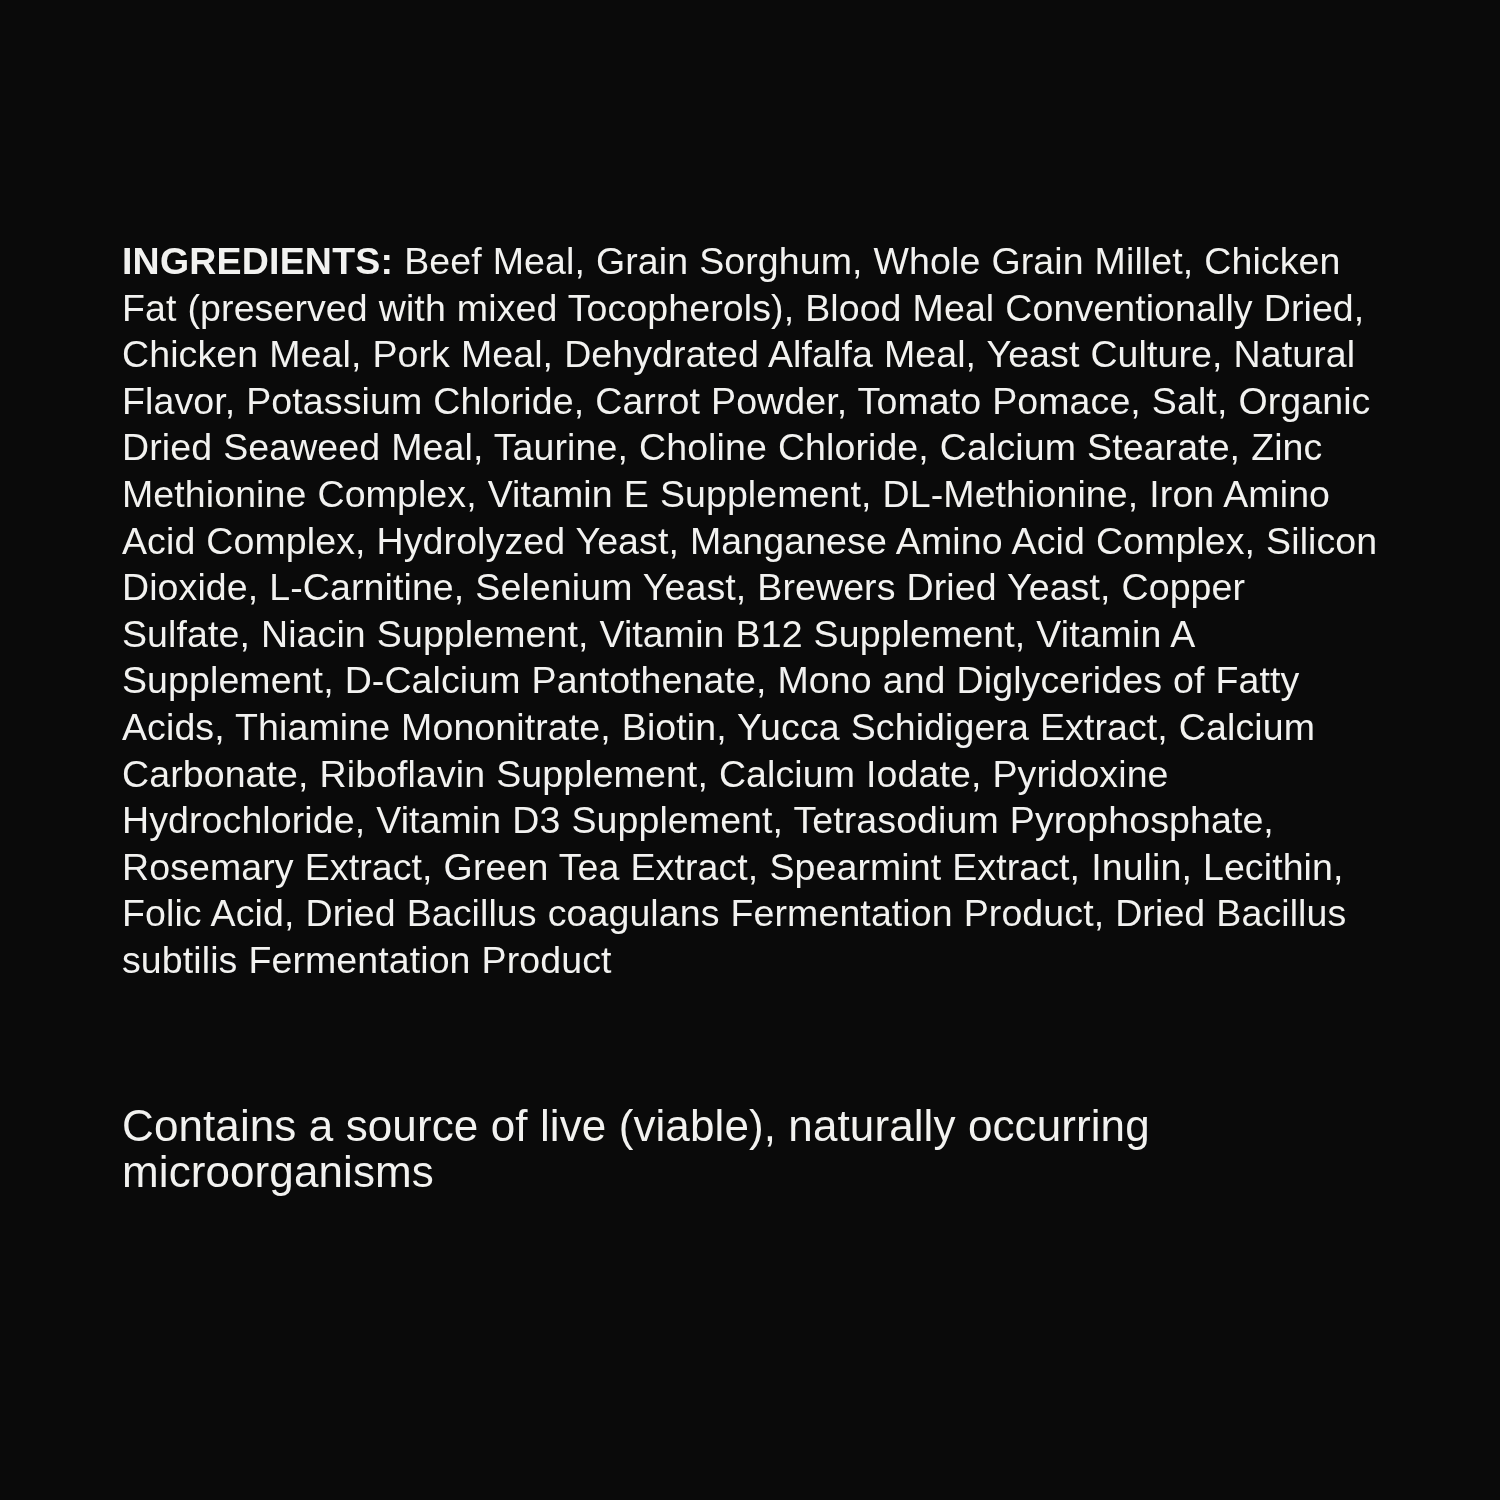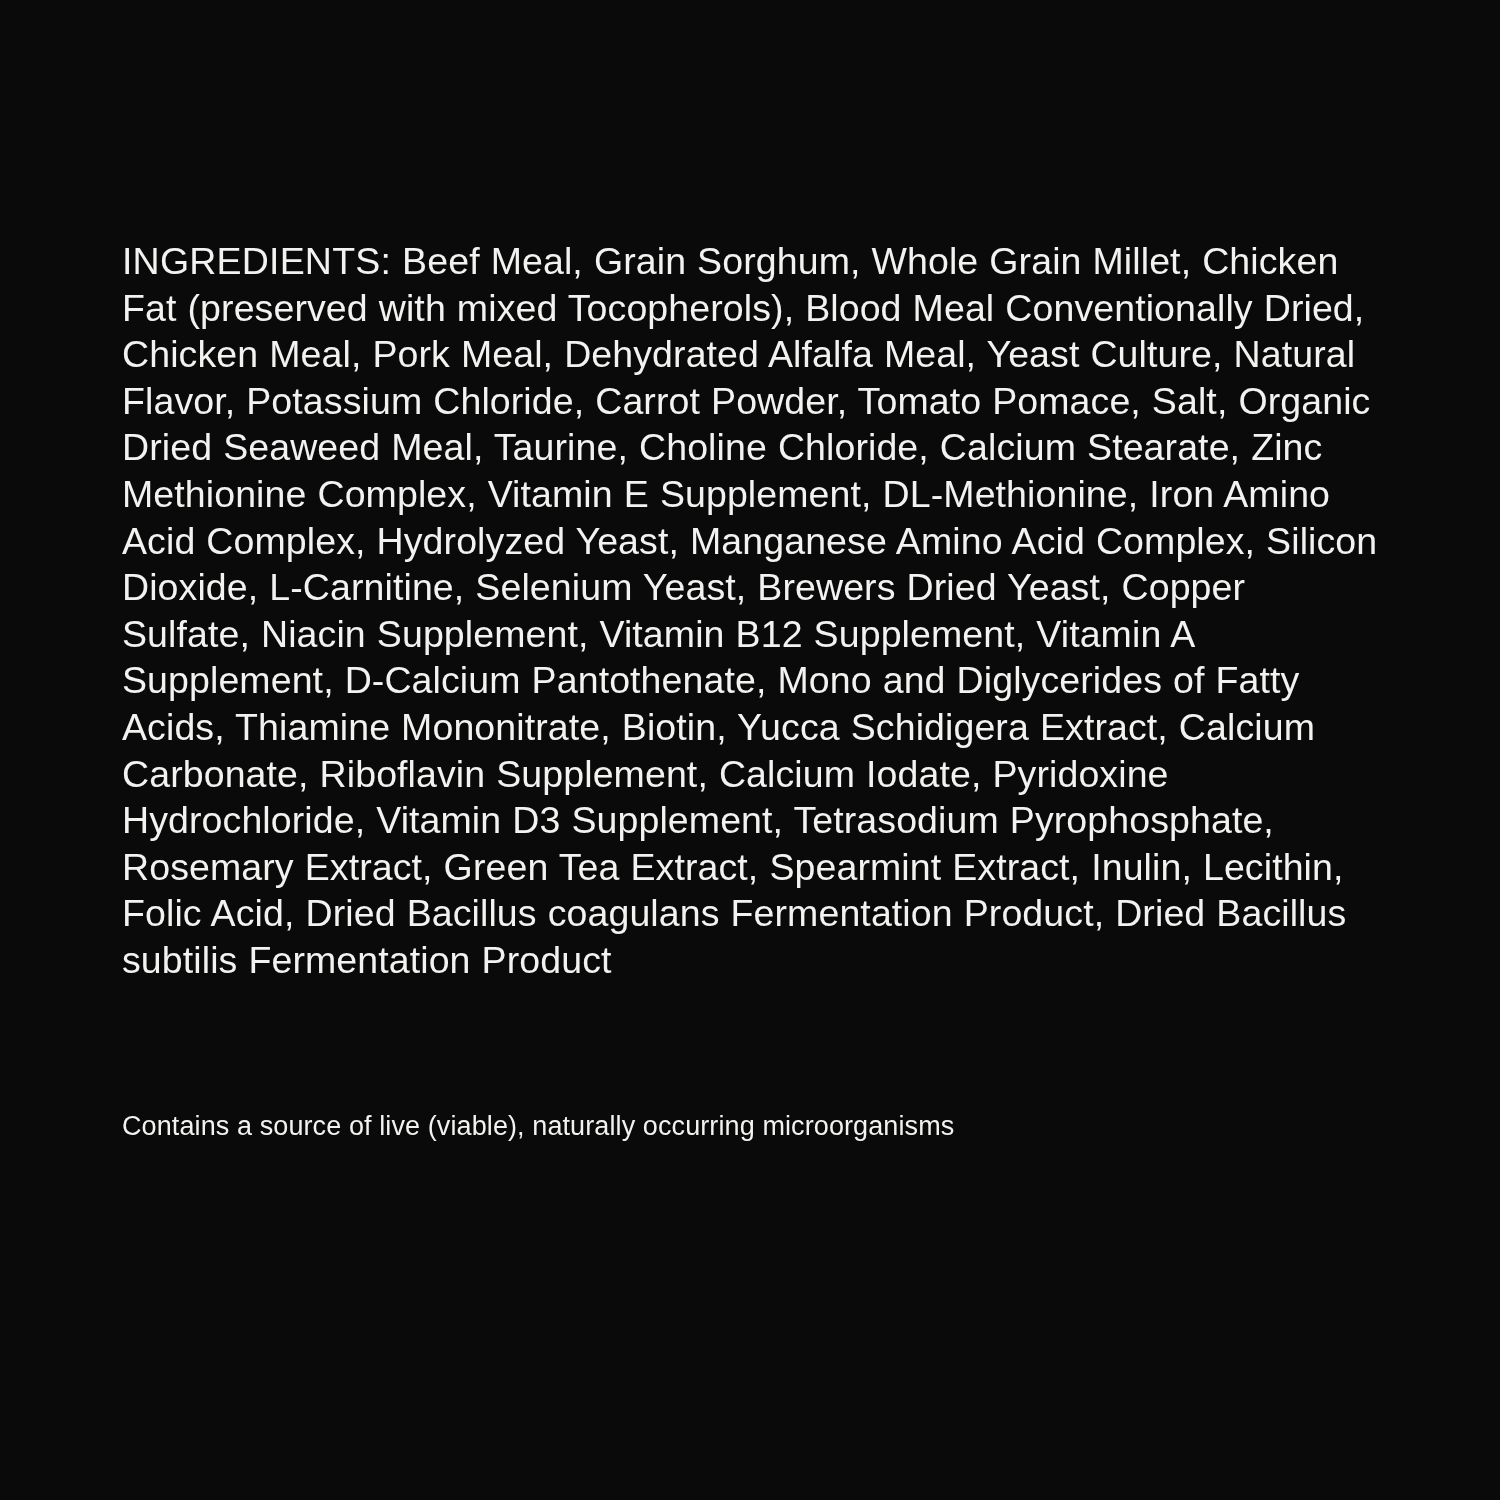--- a/index.html
+++ b/index.html
@@ -32,31 +32,31 @@
     margin: 0;
     color: #f2f2f0;
     font-size: 37.5px;
     line-height: 46.6px;
     letter-spacing: 0.1px;
     font-weight: 400;
     text-align: left;
     word-spacing: 0.5px;
   }
   .ingredients-heading {
-    font-weight: 400;
+    font-weight: 700;
     letter-spacing: 0.2px;
   }
   .contains-note {
     position: absolute;
     left: 122px;
     top: 1103px;
     width: 1300px;
     margin: 0;
     color: #f2f2f0;
-    font-size: 27px;
+    font-size: 44px;
     line-height: 46px;
     font-weight: 400;
     letter-spacing: 0.1px;
   }
 </style>
 </head>
 <body>
 
 <div class="label-panel">
 

